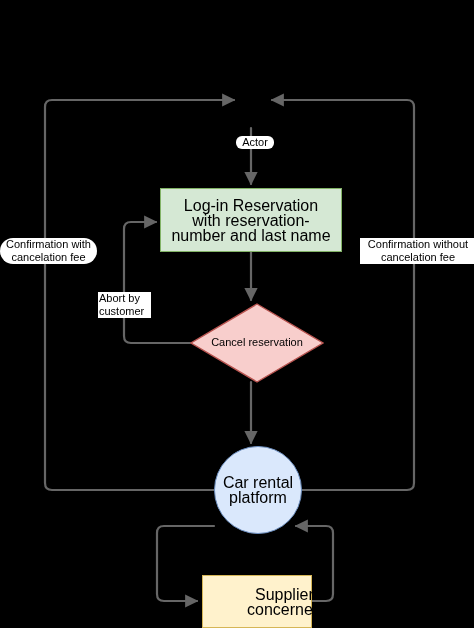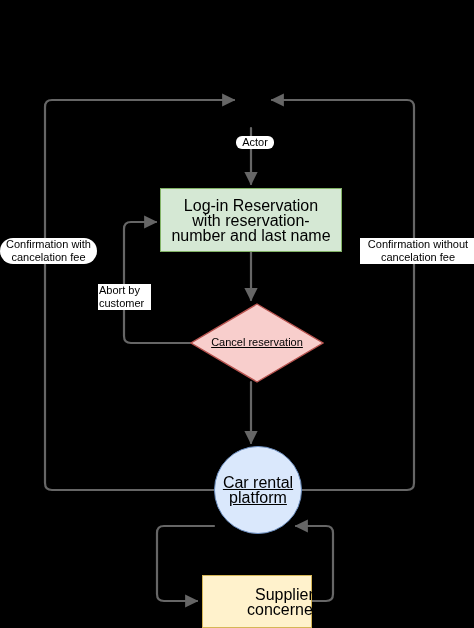--- a/index.html
+++ b/index.html
@@ -39,21 +39,20 @@
     z-index: 2;
   }
   .node-rect {
     border: 1px solid #82b366;
     background: #d5e8d4;
   }
   .node-circle {
     border: 1px solid #6c8ebf;
     background: #dae8fc;
     border-radius: 50%;
-    text-decoration: underline;
   }
   .node-supplier {
     border: 1px solid #d6b656;
     background: #fff2cc;
     padding-left: 44px;
   }
   .diamond-wrap {
     position: absolute;
     z-index: 2;
   }
@@ -68,21 +67,20 @@
     top: 0;
     width: 100%;
     height: 100%;
     display: flex;
     align-items: center;
     justify-content: center;
     text-align: left;
     color: #000000;
     font-size: 11px;
     line-height: 13.5px;
-    text-decoration: underline;
   }
   .edge-label {
     position: absolute;
     background: #ffffff;
     color: #000000;
     font-size: 11px;
     line-height: 13px;
     text-align: center;
     white-space: pre;
     z-index: 3;
@@ -141,16 +139,16 @@
   </div>
 
   <div class="edge-label" style="left:236px; top:136px; width:36px;border-radius:6px;">Actor</div>
 
   <div class="edge-label" style="left:0px; top:238px; width:95px;border-radius:13px;">Confirmation with
 cancelation fee</div>
 
   <div class="edge-label" style="left:360px; top:238px; width:114px;">Confirmation without
 cancelation fee</div>
 
-  <div class="edge-label" style="left:98px; top:284px; width:51px; text-align:left;">Abort by
+  <div class="edge-label" style="left:98px; top:292px; width:51px; text-align:left;">Abort by
 customer</div>
 
 </div>
 
 </body></html>

